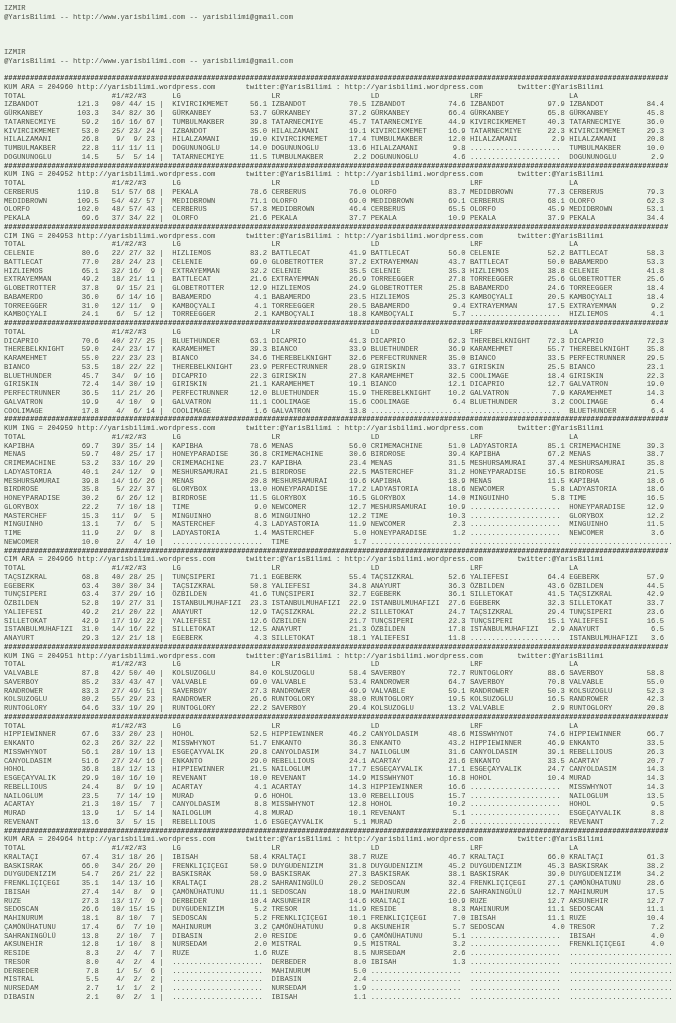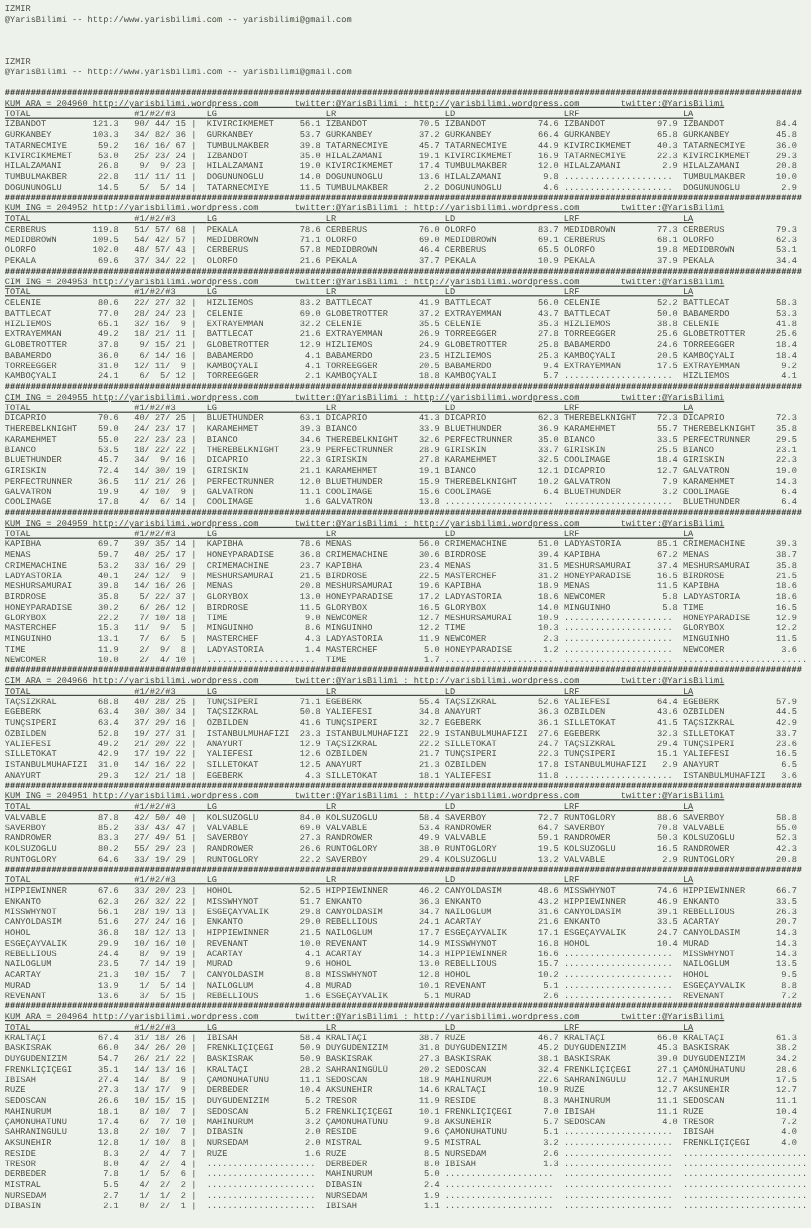--- a/index.html
+++ b/index.html
@@ -5,21 +5,21 @@
   html,body{margin:0;padding:0;}
   body{
     width:676px;height:1023px;overflow:hidden;
     background:#edf3ea;color:#4b4f46;
     font-family:"Liberation Mono","DejaVu Sans Mono",monospace;
     font-size:7.2px;line-height:8.75px;
   }
   .doc{padding:4px 0 0 4px;}
   .line{height:8.75px;white-space:pre;overflow:hidden;}
   .sep{font-weight:bold;color:#2e312b;}
-  .hdr{color:#43473f;text-decoration:underline;}
+  .hdr{color:#43473f;}
   span{white-space:pre;}
 </style>
 </head>
 <body style="background: rgb(237, 243, 234); color: rgb(75, 79, 70);">
 
 <div class="doc">
   <div id="top">
       <div class="line">IZMIR</div>
       <div class="line">@YarisBilimi -- http://www.yarisbilimi.com -- yarisbilimi@gmail.com</div>
       <div class="line"></div>
@@ -41,39 +41,38 @@
         <div class="line"><span>HILALZAMANI      </span><span> 26.8</span><span>    9/  9/ 23</span><span> |  </span><span>HILALZAMANI      </span><span> 19.0 </span><span>KIVIRCIKMEMET    </span><span> 17.4 </span><span>TUMBULMAKBER     </span><span> 12.0 </span><span>HILALZAMANI      </span><span>  2.9 </span><span>HILALZAMANI      </span><span> 20.8 </span></div>
         <div class="line"><span>TUMBULMAKBER     </span><span> 22.8</span><span>   11/ 11/ 11</span><span> |  </span><span>DOGUNUNOGLU      </span><span> 14.0 </span><span>DOGUNUNOGLU      </span><span> 13.6 </span><span>HILALZAMANI      </span><span>  9.8 </span><span>.....................  </span><span>TUMBULMAKBER     </span><span> 10.0 </span></div>
         <div class="line"><span>DOGUNUNOGLU      </span><span> 14.5</span><span>    5/  5/ 14</span><span> |  </span><span>TATARNECMIYE     </span><span> 11.5 </span><span>TUMBULMAKBER     </span><span>  2.2 </span><span>DOGUNUNOGLU      </span><span>  4.6 </span><span>.....................  </span><span>DOGUNUNOGLU      </span><span>  2.9 </span></div>
       </div>
       <div>
         <div class="line sep" style="color: rgb(46, 49, 43);">##########################################################################################################################################################</div>
         <div class="line hdr"><span>KUM ING = 204952 http://yarisbilimi.wordpress.com       </span><span>twitter:@YarisBilimi : http://yarisbilimi.wordpress.com        </span><span>twitter:@YarisBilimi</span></div>
         <div class="line hdr"><span>TOTAL                    </span><span>#1/#2/#3      </span><span>LG                     </span><span>LR                     </span><span>LD                     </span><span>LRF                    </span><span>LA</span></div>
         <div class="line"><span>CERBERUS         </span><span>119.8</span><span>   51/ 57/ 68</span><span> |  </span><span>PEKALA           </span><span> 78.6 </span><span>CERBERUS         </span><span> 76.0 </span><span>OLORFO           </span><span> 83.7 </span><span>MEDIDBROWN       </span><span> 77.3 </span><span>CERBERUS         </span><span> 79.3 </span></div>
         <div class="line"><span>MEDIDBROWN       </span><span>109.5</span><span>   54/ 42/ 57</span><span> |  </span><span>MEDIDBROWN       </span><span> 71.1 </span><span>OLORFO           </span><span> 69.0 </span><span>MEDIDBROWN       </span><span> 69.1 </span><span>CERBERUS         </span><span> 68.1 </span><span>OLORFO           </span><span> 62.3 </span></div>
-        <div class="line"><span>OLORFO           </span><span>102.0</span><span>   48/ 57/ 43</span><span> |  </span><span>CERBERUS         </span><span> 57.8 </span><span>MEDIDBROWN       </span><span> 46.4 </span><span>CERBERUS         </span><span> 65.5 </span><span>OLORFO           </span><span> 19.8 </span><span>MEDIDBROWN       </span><span> 53.1 </span></div>
+        <div class="line"><span>OLORFO           </span><span>102.0</span><span>   48/ 57/ 43</span><span> |  </span><span>CERBERUS         </span><span> 57.8 </span><span>MEDIDBROWN       </span><span> 46.4 </span><span>CERBERUS         </span><span> 65.5 </span><span>OLORFO           </span><span> 45.9 </span><span>MEDIDBROWN       </span><span> 53.1 </span></div>
         <div class="line"><span>PEKALA           </span><span> 69.6</span><span>   37/ 34/ 22</span><span> |  </span><span>OLORFO           </span><span> 21.6 </span><span>PEKALA           </span><span> 37.7 </span><span>PEKALA           </span><span> 10.9 </span><span>PEKALA           </span><span> 37.9 </span><span>PEKALA           </span><span> 34.4 </span></div>
       </div>
       <div>
         <div class="line sep" style="color: rgb(46, 49, 43);">##########################################################################################################################################################</div>
         <div class="line hdr"><span>CIM ING = 204953 http://yarisbilimi.wordpress.com       </span><span>twitter:@YarisBilimi : http://yarisbilimi.wordpress.com        </span><span>twitter:@YarisBilimi</span></div>
         <div class="line hdr"><span>TOTAL                    </span><span>#1/#2/#3      </span><span>LG                     </span><span>LR                     </span><span>LD                     </span><span>LRF                    </span><span>LA</span></div>
         <div class="line"><span>CELENIE          </span><span> 80.6</span><span>   22/ 27/ 32</span><span> |  </span><span>HIZLIEMOS        </span><span> 83.2 </span><span>BATTLECAT        </span><span> 41.9 </span><span>BATTLECAT        </span><span> 56.0 </span><span>CELENIE          </span><span> 52.2 </span><span>BATTLECAT        </span><span> 58.3 </span></div>
         <div class="line"><span>BATTLECAT        </span><span> 77.0</span><span>   28/ 24/ 23</span><span> |  </span><span>CELENIE          </span><span> 69.0 </span><span>GLOBETROTTER     </span><span> 37.2 </span><span>EXTRAYEMMAN      </span><span> 43.7 </span><span>BATTLECAT        </span><span> 50.0 </span><span>BABAMERDO        </span><span> 53.3 </span></div>
         <div class="line"><span>HIZLIEMOS        </span><span> 65.1</span><span>   32/ 16/  9</span><span> |  </span><span>EXTRAYEMMAN      </span><span> 32.2 </span><span>CELENIE          </span><span> 35.5 </span><span>CELENIE          </span><span> 35.3 </span><span>HIZLIEMOS        </span><span> 38.8 </span><span>CELENIE          </span><span> 41.8 </span></div>
         <div class="line"><span>EXTRAYEMMAN      </span><span> 49.2</span><span>   18/ 21/ 11</span><span> |  </span><span>BATTLECAT        </span><span> 21.6 </span><span>EXTRAYEMMAN      </span><span> 26.9 </span><span>TORREEGGER       </span><span> 27.8 </span><span>TORREEGGER       </span><span> 25.6 </span><span>GLOBETROTTER     </span><span> 25.6 </span></div>
         <div class="line"><span>GLOBETROTTER     </span><span> 37.8</span><span>    9/ 15/ 21</span><span> |  </span><span>GLOBETROTTER     </span><span> 12.9 </span><span>HIZLIEMOS        </span><span> 24.9 </span><span>GLOBETROTTER     </span><span> 25.8 </span><span>BABAMERDO        </span><span> 24.6 </span><span>TORREEGGER       </span><span> 18.4 </span></div>
         <div class="line"><span>BABAMERDO        </span><span> 36.0</span><span>    6/ 14/ 16</span><span> |  </span><span>BABAMERDO        </span><span>  4.1 </span><span>BABAMERDO        </span><span> 23.5 </span><span>HIZLIEMOS        </span><span> 25.3 </span><span>KAMBOÇYALI       </span><span> 20.5 </span><span>KAMBOÇYALI       </span><span> 18.4 </span></div>
         <div class="line"><span>TORREEGGER       </span><span> 31.0</span><span>   12/ 11/  9</span><span> |  </span><span>KAMBOÇYALI       </span><span>  4.1 </span><span>TORREEGGER       </span><span> 20.5 </span><span>BABAMERDO        </span><span>  9.4 </span><span>EXTRAYEMMAN      </span><span> 17.5 </span><span>EXTRAYEMMAN      </span><span>  9.2 </span></div>
         <div class="line"><span>KAMBOÇYALI       </span><span> 24.1</span><span>    6/  5/ 12</span><span> |  </span><span>TORREEGGER       </span><span>  2.1 </span><span>KAMBOÇYALI       </span><span> 18.8 </span><span>KAMBOÇYALI       </span><span>  5.7 </span><span>.....................  </span><span>HIZLIEMOS        </span><span>  4.1 </span></div>
       </div>
       <div>
         <div class="line sep" style="color: rgb(46, 49, 43);">##########################################################################################################################################################</div>
-        <div class="line hdr"><span>CIM ING = 204955 http://yarisbilimi.wordpress.com       </span><span>twitter:@YarisBilimi : http://yarisbilimi.wordpress.com        </span><span>twitter:@YarisBilimi</span></div>
         <div class="line hdr"><span>TOTAL                    </span><span>#1/#2/#3      </span><span>LG                     </span><span>LR                     </span><span>LD                     </span><span>LRF                    </span><span>LA</span></div>
         <div class="line"><span>DICAPRIO         </span><span> 70.6</span><span>   40/ 27/ 25</span><span> |  </span><span>BLUETHUNDER      </span><span> 63.1 </span><span>DICAPRIO         </span><span> 41.3 </span><span>DICAPRIO         </span><span> 62.3 </span><span>THEREBELKNIGHT   </span><span> 72.3 </span><span>DICAPRIO         </span><span> 72.3 </span></div>
         <div class="line"><span>THEREBELKNIGHT   </span><span> 59.0</span><span>   24/ 23/ 17</span><span> |  </span><span>KARAMEHMET       </span><span> 39.3 </span><span>BIANCO           </span><span> 33.9 </span><span>BLUETHUNDER      </span><span> 36.9 </span><span>KARAMEHMET       </span><span> 55.7 </span><span>THEREBELKNIGHT   </span><span> 35.8 </span></div>
         <div class="line"><span>KARAMEHMET       </span><span> 55.0</span><span>   22/ 23/ 23</span><span> |  </span><span>BIANCO           </span><span> 34.6 </span><span>THEREBELKNIGHT   </span><span> 32.6 </span><span>PERFECTRUNNER    </span><span> 35.0 </span><span>BIANCO           </span><span> 33.5 </span><span>PERFECTRUNNER    </span><span> 29.5 </span></div>
         <div class="line"><span>BIANCO           </span><span> 53.5</span><span>   18/ 22/ 22</span><span> |  </span><span>THEREBELKNIGHT   </span><span> 23.9 </span><span>PERFECTRUNNER    </span><span> 28.9 </span><span>GIRISKIN         </span><span> 33.7 </span><span>GIRISKIN         </span><span> 25.5 </span><span>BIANCO           </span><span> 23.1 </span></div>
         <div class="line"><span>BLUETHUNDER      </span><span> 45.7</span><span>   34/  9/ 16</span><span> |  </span><span>DICAPRIO         </span><span> 22.3 </span><span>GIRISKIN         </span><span> 27.8 </span><span>KARAMEHMET       </span><span> 32.5 </span><span>COOLIMAGE        </span><span> 18.4 </span><span>GIRISKIN         </span><span> 22.3 </span></div>
         <div class="line"><span>GIRISKIN         </span><span> 72.4</span><span>   14/ 30/ 19</span><span> |  </span><span>GIRISKIN         </span><span> 21.1 </span><span>KARAMEHMET       </span><span> 19.1 </span><span>BIANCO           </span><span> 12.1 </span><span>DICAPRIO         </span><span> 12.7 </span><span>GALVATRON        </span><span> 19.0 </span></div>
         <div class="line"><span>PERFECTRUNNER    </span><span> 36.5</span><span>   11/ 21/ 26</span><span> |  </span><span>PERFECTRUNNER    </span><span> 12.0 </span><span>BLUETHUNDER      </span><span> 15.9 </span><span>THEREBELKNIGHT   </span><span> 10.2 </span><span>GALVATRON        </span><span>  7.9 </span><span>KARAMEHMET       </span><span> 14.3 </span></div>
         <div class="line"><span>GALVATRON        </span><span> 19.9</span><span>    4/ 10/  9</span><span> |  </span><span>GALVATRON        </span><span> 11.1 </span><span>COOLIMAGE        </span><span> 15.6 </span><span>COOLIMAGE        </span><span>  6.4 </span><span>BLUETHUNDER      </span><span>  3.2 </span><span>COOLIMAGE        </span><span>  6.4 </span></div>
         <div class="line"><span>COOLIMAGE        </span><span> 17.8</span><span>    4/  6/ 14</span><span> |  </span><span>COOLIMAGE        </span><span>  1.6 </span><span>GALVATRON        </span><span> 13.8 </span><span>.....................  </span><span>.....................  </span><span>BLUETHUNDER      </span><span>  6.4 </span></div>

